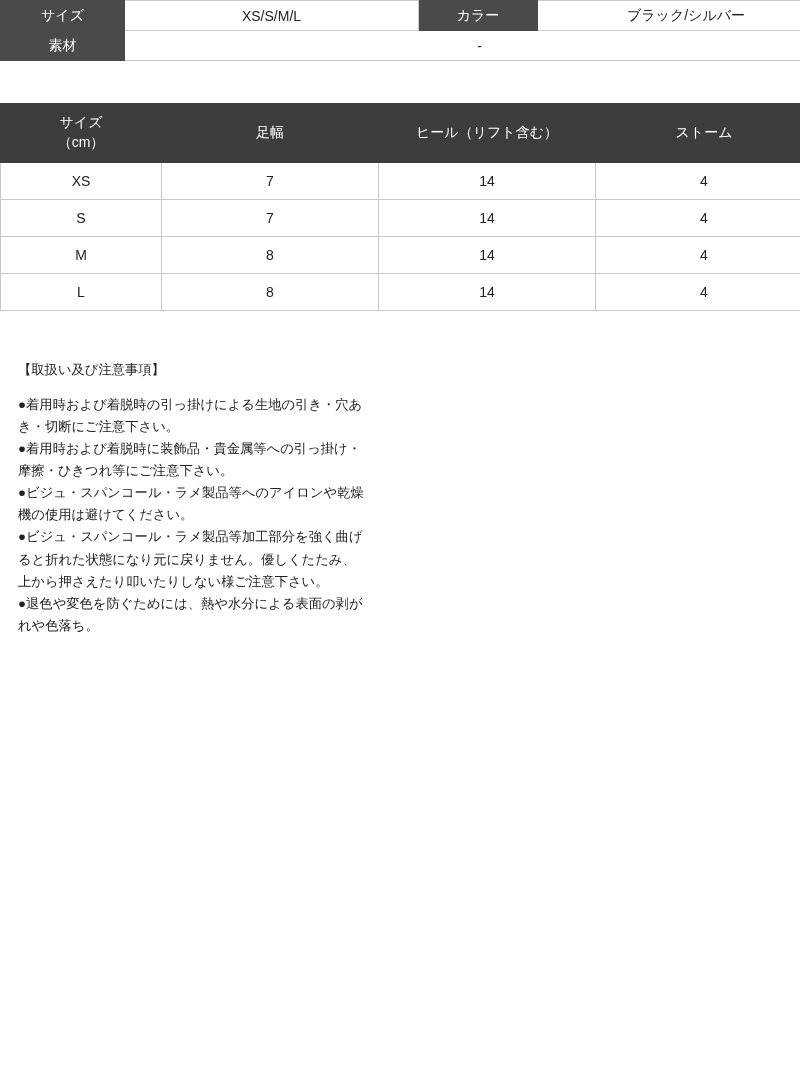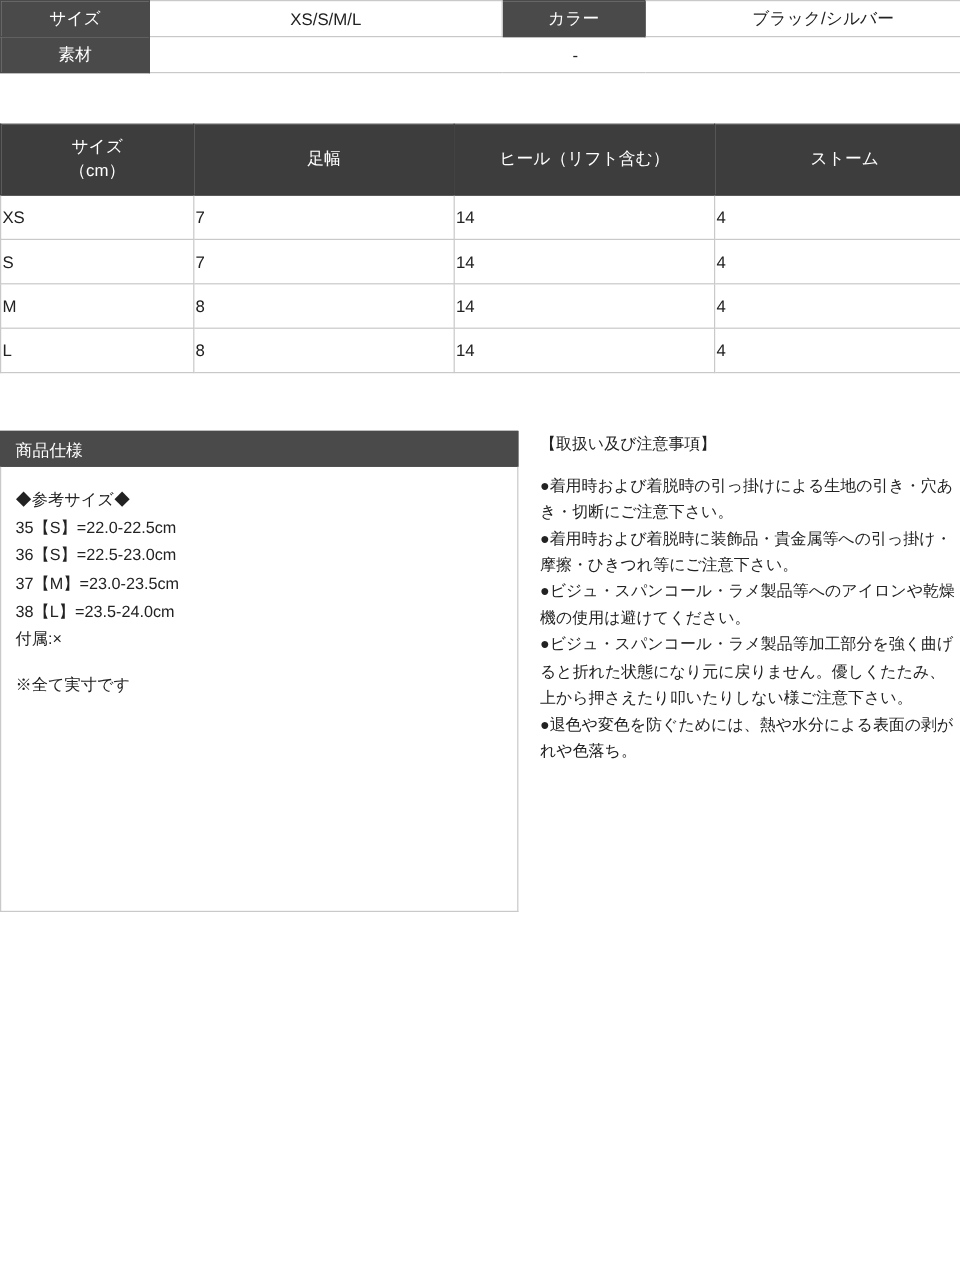--- a/index.html
+++ b/index.html
@@ -64,20 +64,21 @@
     font-weight: normal;
     font-size: 14px;
     height: 56px;
     border: 1px solid #3d3d3d;
     vertical-align: middle;
     line-height: 1.4;
   }
   .meas-table td {
     border: 1px solid #c9c9c9;
     height: 34px;
+    text-align: center;
     vertical-align: middle;
     font-size: 14px;
   }
   .col-1 { width: 158px; }
   .col-2 { width: 214px; }
   .col-3 { width: 214px; }
   .col-4 { width: 214px; }
 
   
   .gap-b { height: 48px; }
@@ -189,33 +190,20 @@
         <td>14</td>
         <td>4</td>
       </tr>
     </tbody>
   </table>
 
   <div class="gap-b"></div>
 
   <div class="bottom">
 
-    <div class="left-col">
-      <div class="spec-head">商品仕様</div>
-      <div class="spec-body">
-        <div class="line">◆参考サイズ◆</div>
-        <div class="line">35【S】=22.0-22.5cm</div>
-        <div class="line">36【S】=22.5-23.0cm</div>
-        <div class="line">37【M】=23.0-23.5cm</div>
-        <div class="line">38【L】=23.5-24.0cm</div>
-        <div class="line">付属:×</div>
-        <div class="blank"></div>
-        <div class="line">※全て実寸です</div>
-      </div>
-    </div>
 
     <div class="right-col">
       <div class="title">【取扱い及び注意事項】</div>
       <p>●着用時および着脱時の引っ掛けによる生地の引き・穴あき・切断にご注意下さい。</p>
       <p>●着用時および着脱時に装飾品・貴金属等への引っ掛け・摩擦・ひきつれ等にご注意下さい。</p>
       <p>●ビジュ・スパンコール・ラメ製品等へのアイロンや乾燥機の使用は避けてください。</p>
       <p>●ビジュ・スパンコール・ラメ製品等加工部分を強く曲げると折れた状態になり元に戻りません。優しくたたみ、上から押さえたり叩いたりしない様ご注意下さい。</p>
       <p>●退色や変色を防ぐためには、熱や水分による表面の剥がれや色落ち。</p>
     </div>
 

